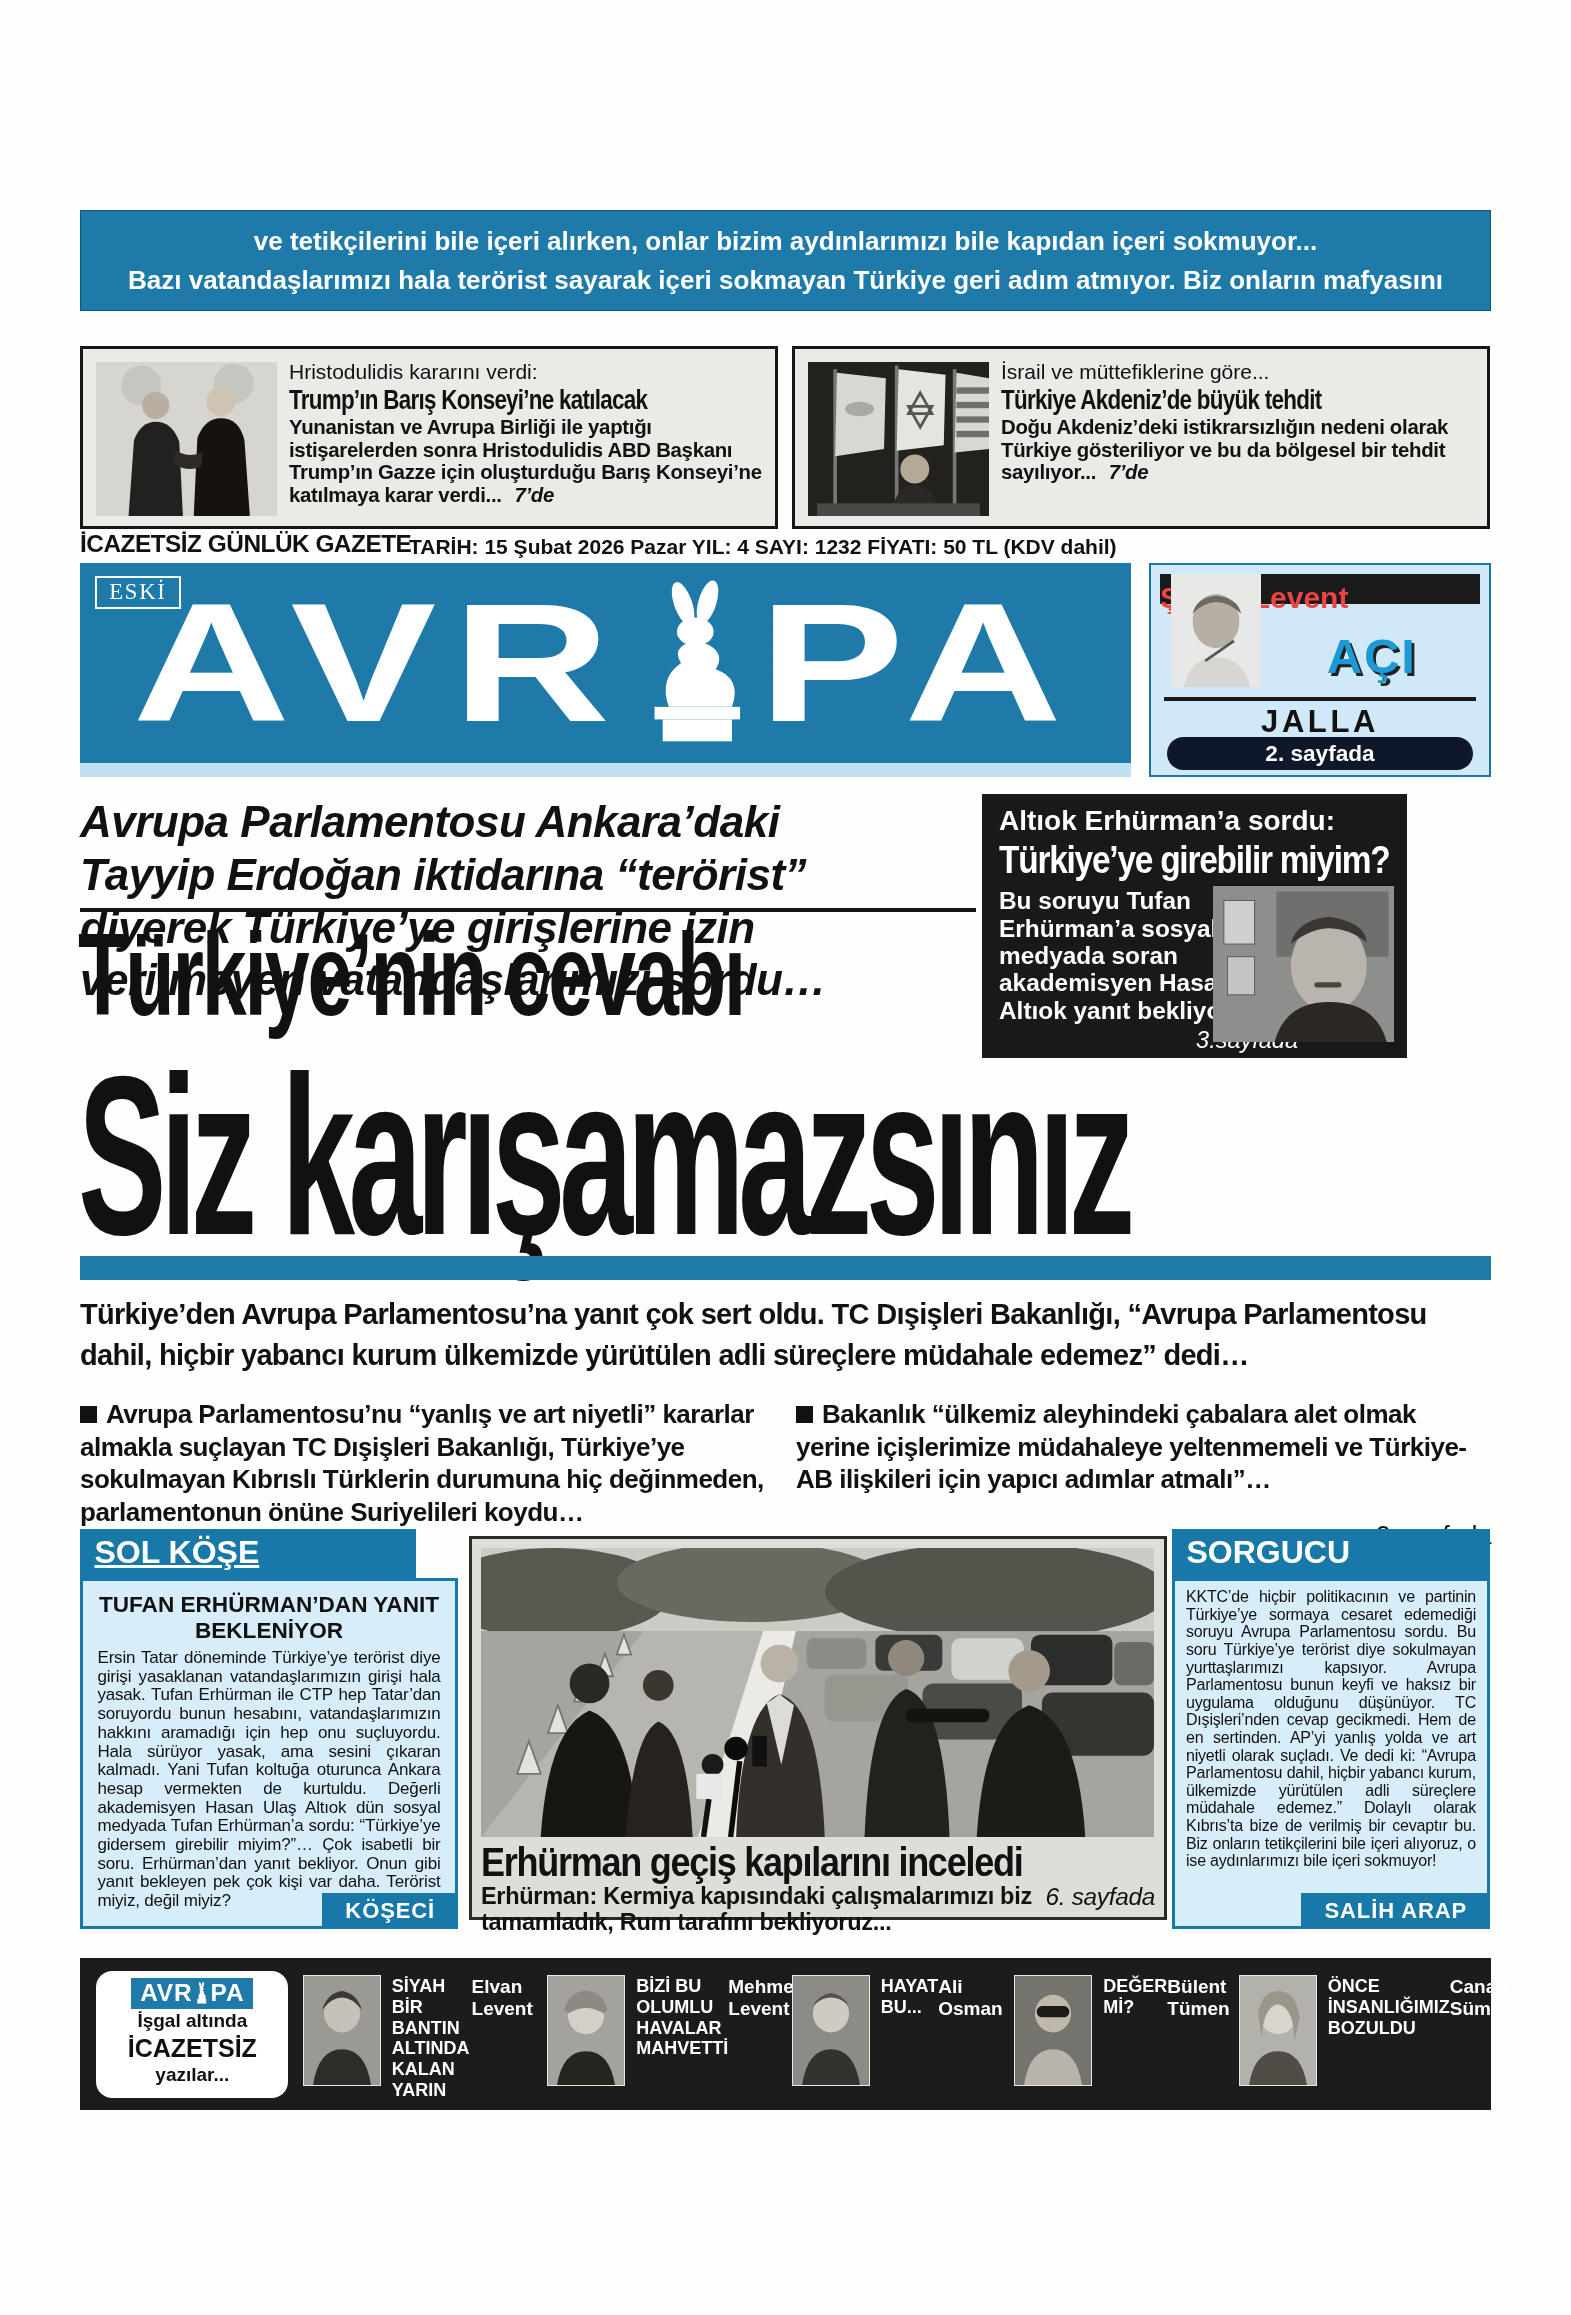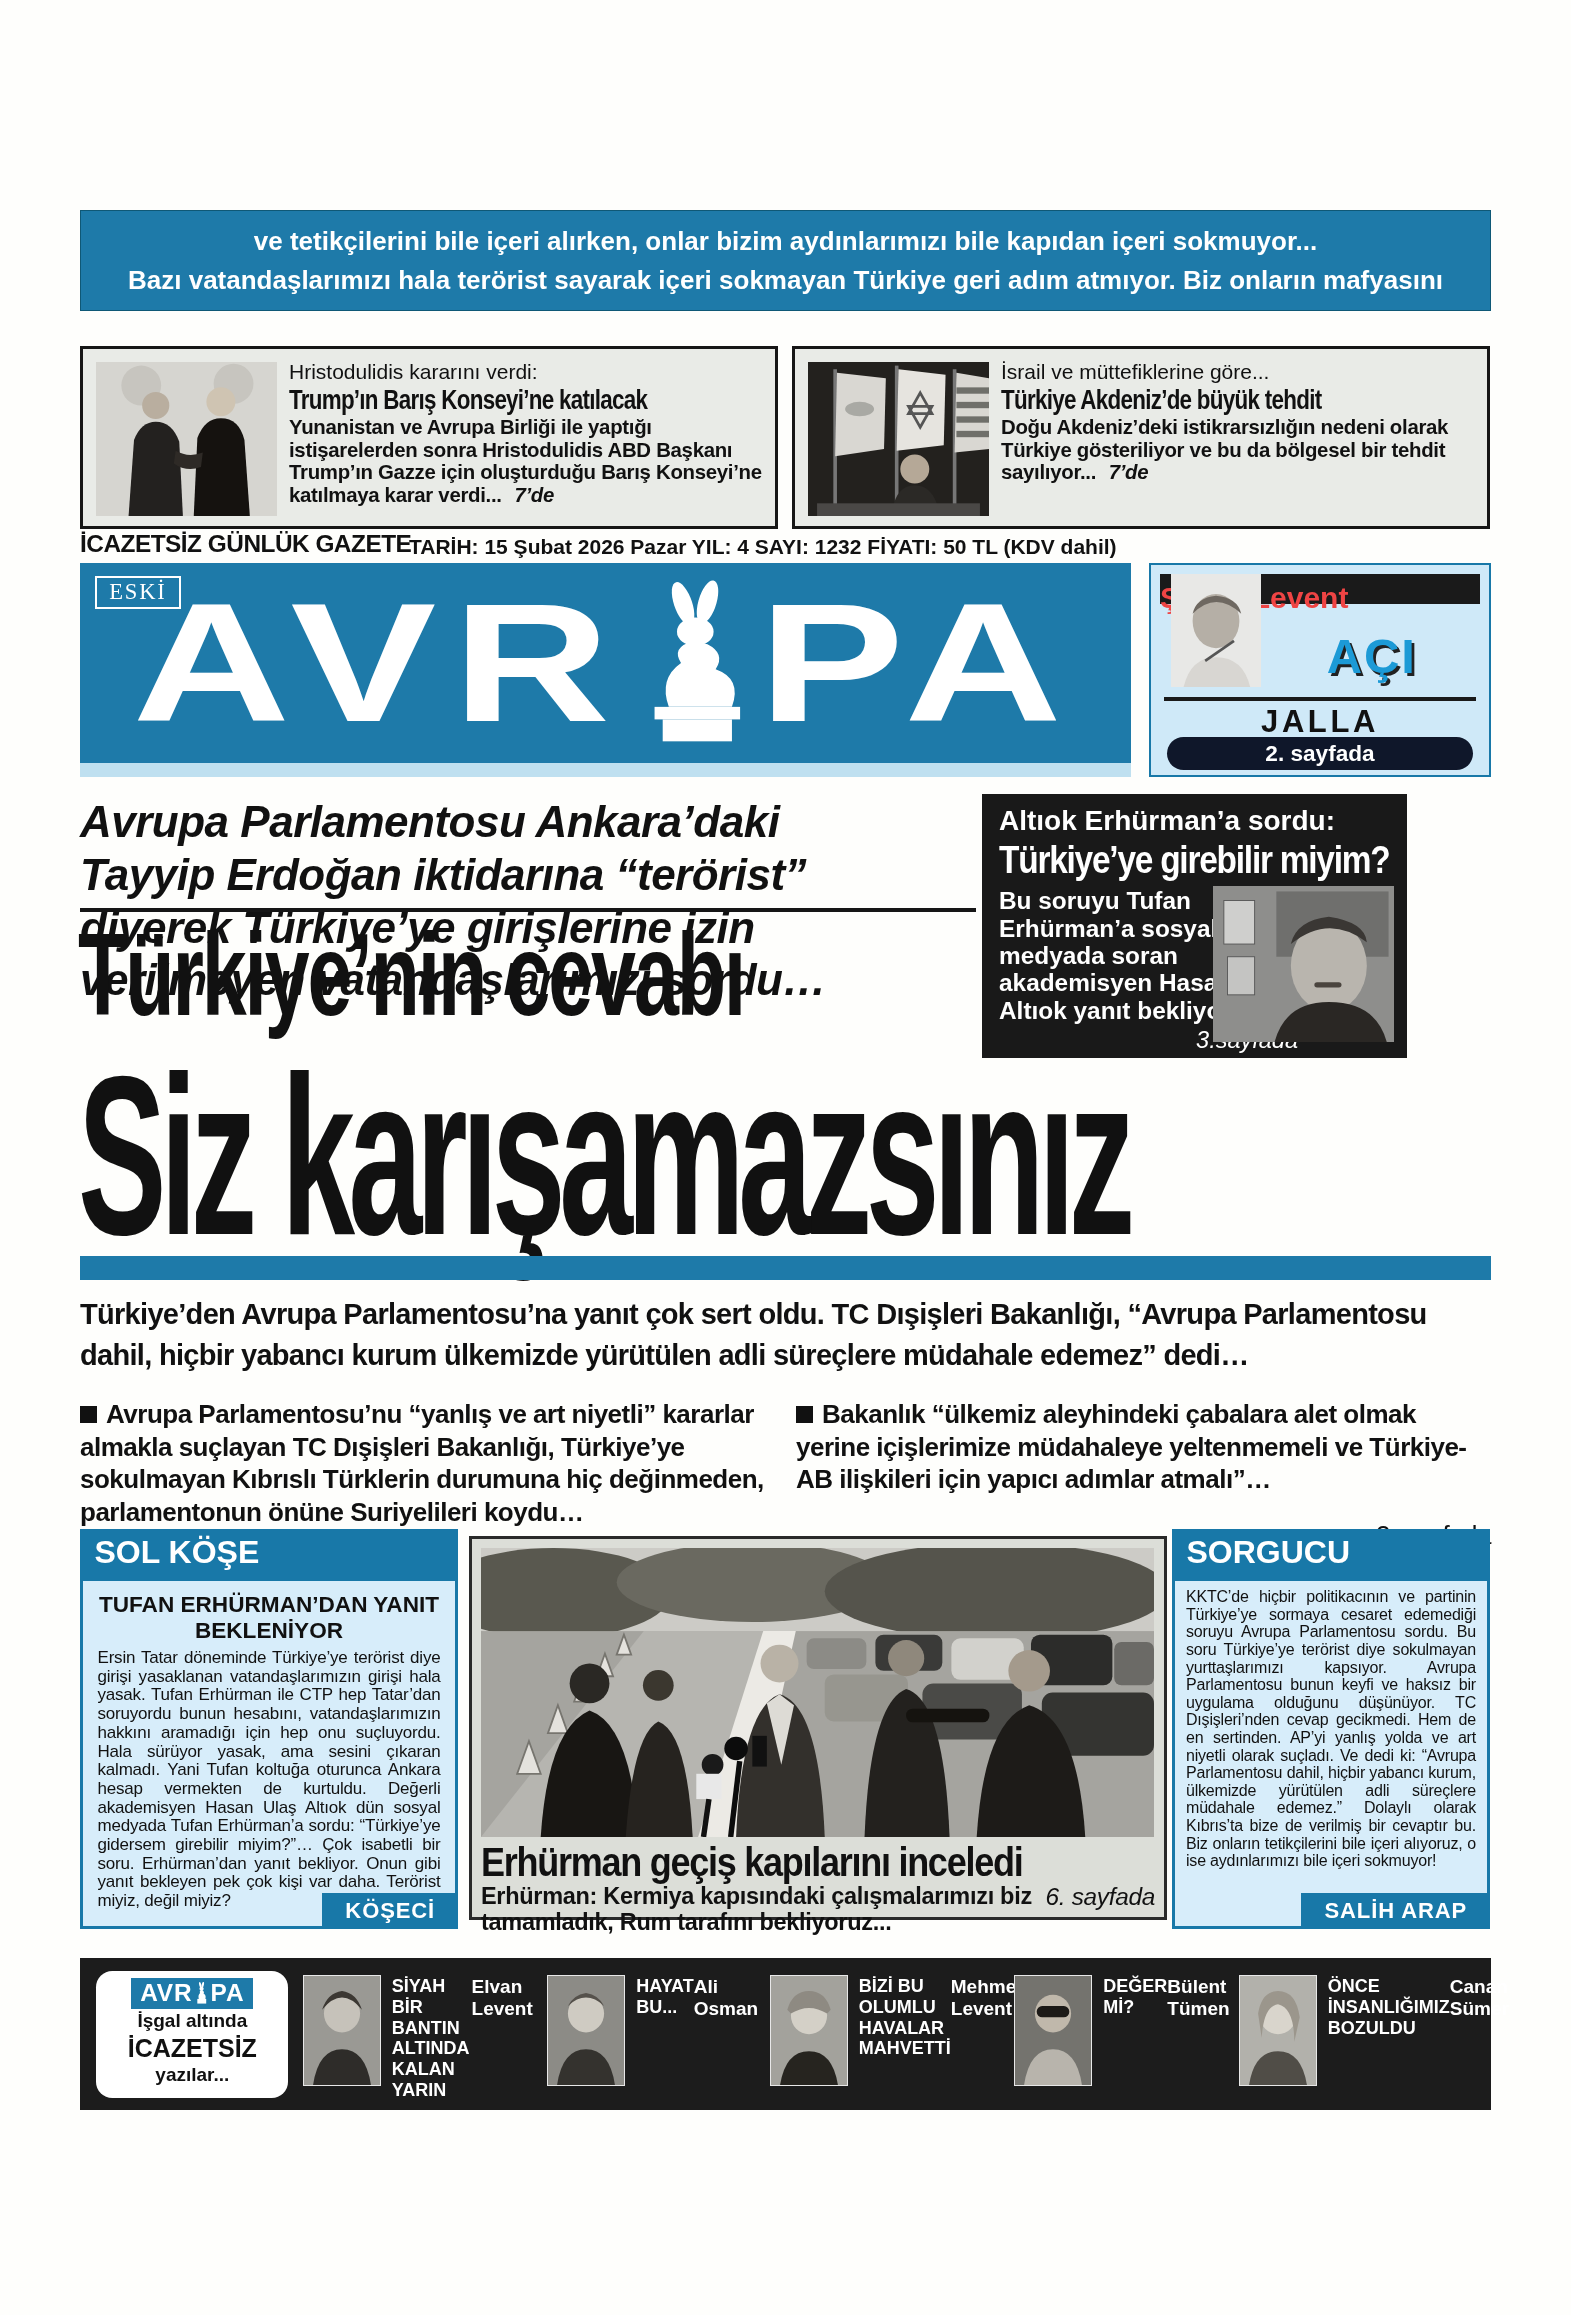--- a/index.html
+++ b/index.html
@@ -240,21 +240,21 @@
   <div class="abs deck">Türkiye’den Avrupa Parlamentosu’na yanıt çok sert oldu. TC Dışişleri Bakanlığı, “Avrupa Parlamentosu dahil, hiçbir yabancı kurum ülkemizde yürütülen adli süreçlere müdahale edemez” dedi…</div>
 
   <div class="abs bullets" style="left:80px;width:697px;">
     <span class="sq"></span><span>Avrupa Parlamentosu’nu “yanlış ve art niyetli” kararlar almakla suçlayan TC Dışişleri Bakanlığı, Türkiye’ye sokulmayan Kıbrıslı Türklerin durumuna hiç değinmeden, parlamentonun önüne Suriyelileri koydu…</span>
   </div>
   <div class="abs bullets" style="left:796px;width:695px;">
     <span class="sq"></span><span>Bakanlık “ülkemiz aleyhindeki çabalara alet olmak yerine içişlerimize müdahaleye yeltenmemeli ve Türkiye-AB ilişkileri için yapıcı adımlar atmalı”…</span>
     <div class="ref3">3. sayfada</div>
   </div>
 
-  <div class="abs colhead" style="left:80px;width:378px;">SOL KÖŞE</div>
+  <div class="abs colhead" style="left:80px;width:336px;text-decoration:underline;">SOL KÖŞE</div>
   <div class="abs colbox" style="left:80px;width:378px;">
     <div class="col-title">TUFAN ERHÜRMAN’DAN YANIT BEKLENİYOR</div>
     <div class="col-body">Ersin Tatar döneminde Türkiye’ye terörist diye girişi yasaklanan vatandaşlarımızın girişi hala yasak. Tufan Erhürman ile CTP hep Tatar’dan soruyordu bunun hesabını, vatandaşlarımızın hakkını aramadığı için hep onu suçluyordu. Hala sürüyor yasak, ama sesini çıkaran kalmadı. Yani Tufan koltuğa oturunca Ankara hesap vermekten de kurtuldu. Değerli akademisyen Hasan Ulaş Altıok dün sosyal medyada Tufan Erhürman’a sordu: “Türkiye’ye gidersem girebilir miyim?”… Çok isabetli bir soru. Erhürman’dan yanıt bekliyor. Onun gibi yanıt bekleyen pek çok kişi var daha. Terörist miyiz, değil miyiz?</div>
     <div class="badge">KÖŞECİ</div>
   </div>
 
   <div class="abs centerbox">
     <div class="cb-photo">
       <svg width="673" height="289" viewBox="0 0 744 320" preserveAspectRatio="none">
         <rect width="744" height="100" fill="#cccbc6"></rect>
@@ -348,50 +348,50 @@
           <path d="M20 36 Q42 10 64 36 Q58 18 42 16 Q26 18 20 36Z" fill="#3c3833"></path>
           <path d="M10 116 Q16 78 42 78 Q68 78 74 116Z" fill="#2e2c29"></path>
         </svg>
       </div>
       <div class="cell-text">
         <div class="cell-title">SİYAH BİR BANTIN ALTINDA KALAN YARIN</div>
         <div class="cell-name">Elvan Levent</div>
       </div>
     </div>
 
+    <div class="cell">
+      <div class="cell-photo">
+        <svg width="76" height="109" viewBox="0 0 84 116" preserveAspectRatio="none">
+          <rect width="84" height="116" fill="#a3a29c"></rect>
+            <circle cx="42" cy="42" r="20" fill="#d4d0c7"></circle>
+          <path d="M18 36 Q24 16 42 16 Q60 16 66 36 L62 40 Q42 28 22 40 Z" fill="#8e8a82"></path>
+          <path d="M10 116 Q16 80 42 80 Q68 80 74 116Z" fill="#26241f"></path>
+        </svg>
+      </div>
+      <div class="cell-text">
+        <div class="cell-title">BİZİ BU OLUMLU HAVALAR MAHVETTİ</div>
+        <div class="cell-name">Mehmet Levent</div>
+      </div>
+    </div>
+
     <div class="cell" style="width:208px;">
       <div class="cell-photo">
         <svg width="76" height="109" viewBox="0 0 84 116" preserveAspectRatio="none">
           <rect width="84" height="116" fill="#8c8b86"></rect>
             <circle cx="42" cy="40" r="20" fill="#cfcbc2"></circle>
           <path d="M22 32 Q42 14 62 32 Q56 20 42 18 Q28 20 22 32Z" fill="#55514b"></path>
           <path d="M10 116 Q16 78 42 78 Q68 78 74 116Z" fill="#34322e"></path>
         </svg>
       </div>
       <div class="cell-text">
         <div class="cell-title">HAYAT BU...</div>
         <div class="cell-name">Ali Osman</div>
       </div>
     </div>
 
-    <div class="cell">
-      <div class="cell-photo">
-        <svg width="76" height="109" viewBox="0 0 84 116" preserveAspectRatio="none">
-          <rect width="84" height="116" fill="#a3a29c"></rect>
-            <circle cx="42" cy="42" r="20" fill="#d4d0c7"></circle>
-          <path d="M18 36 Q24 16 42 16 Q60 16 66 36 L62 40 Q42 28 22 40 Z" fill="#8e8a82"></path>
-          <path d="M10 116 Q16 80 42 80 Q68 80 74 116Z" fill="#26241f"></path>
-        </svg>
-      </div>
-      <div class="cell-text">
-        <div class="cell-title">BİZİ BU OLUMLU HAVALAR MAHVETTİ</div>
-        <div class="cell-name">Mehmet Levent</div>
-      </div>
-    </div>
-
     <div class="cell" style="width:210px;">
       <div class="cell-photo">
         <svg width="76" height="109" viewBox="0 0 84 116" preserveAspectRatio="none">
           <rect width="84" height="116" fill="#74736e"></rect>
             <circle cx="42" cy="40" r="20" fill="#c0b8ab"></circle>
           <rect x="24" y="32" width="36" height="12" rx="6" fill="#1c1a17"></rect>
           <path d="M10 116 Q16 78 42 78 Q68 78 74 116Z" fill="#b8b4ac"></path>
         </svg>
       </div>
       <div class="cell-text">

